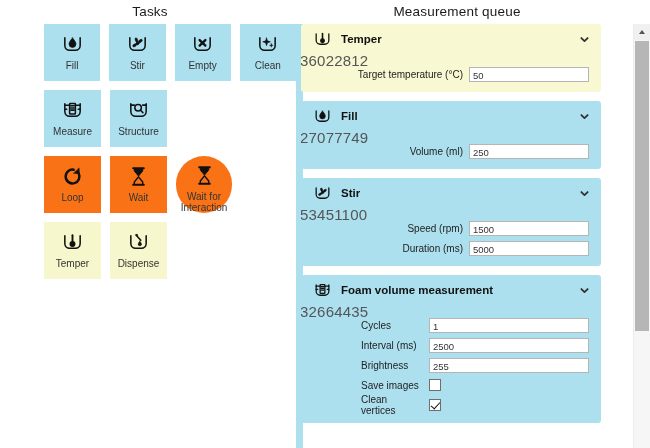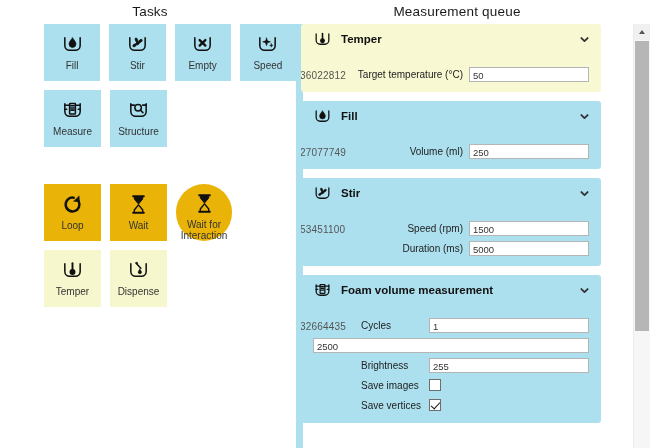--- a/index.html
+++ b/index.html
@@ -31,21 +31,21 @@
     box-sizing:border-box;padding-top:7px;
     cursor:pointer;user-select:none;
   }
   .task-btn .ticon{height:26px;display:flex;align-items:center;justify-content:center;}
   .task-btn .tlabel{
     font-size:10px;color:#333;text-align:center;line-height:11px;margin-top:3px;
     width:100%;
   }
   .task-btn.wide{width:56px;border-radius:28px;}
   .bg-blue{background:#ace0ef;}
-  .bg-green{background:#eab308;margin-top:28px;}
+  .bg-green{background:#f97316;}
   .bg-yellow{background:#f7f7cd;}
 
   
   .queue-wrap{position:absolute;left:296px;top:24px;width:354px;height:424px;}
   .queue-railleft{
     position:absolute;left:0;top:0;width:7px;height:424px;background:#ace0ef;
   }
   .queue-scroll{
     position:absolute;left:5px;top:0;width:325px;height:424px;
     overflow:hidden;
@@ -58,21 +58,21 @@
   .card.yellow{background:#f8f8d2;}
   .card.blue{background:#ace0ef;}
   .card-head{
     display:flex;align-items:center;height:30px;padding:0 8px 0 10px;
     cursor:pointer;
   }
   .card-head .chead-icon{width:22px;height:18px;display:flex;align-items:center;justify-content:center;margin-right:8px;}
   .card-head .ctitle{font-size:11.5px;font-weight:bold;color:#111;flex:1;}
   .card-head .cchev{width:14px;text-align:center;color:#444;font-size:9px;line-height:9px;}
   .card-id{
-    position:absolute;left:-1px;top:46px;font-size:10px;color:#555;letter-spacing:.2px;text-align:center;
+    position:absolute;left:-1px;top:28px;font-size:15px;color:#555;letter-spacing:.2px;text-align:center;
   }
   .fields{padding:12px 12px 10px 12px;}
   .frow{display:flex;align-items:center;margin-bottom:4px;height:16px;}
   .frow:last-child{margin-bottom:0;}
   .flabel{font-size:10px;color:#222;padding-right:6px;}
   .flabel.r{width:150px;text-align:right;}
   .flabel.l{width:62px;text-align:left;padding-left:48px;}
   .finput{
     flex:1;height:15px;background:#fff;border:1px solid #b5b5b5;
     font-size:9.5px;color:#333;line-height:15px;padding:0 3px;
@@ -147,21 +147,21 @@
           <div class="tlabel">Empty</div>
         </div>
         <div class="task-btn bg-blue">
           <div class="ticon">
             <svg width="23" height="23" viewBox="0 0 24 24" fill="none" stroke="#111" stroke-width="1.6" stroke-linecap="round" stroke-linejoin="round">
               <path d="M4 5 V13 a5 5 0 0 0 5 5 h6 a5 5 0 0 0 5 -5 V5" fill="none"></path>
               <path d="M11 5.2 L12 8.2 L15 9.2 L12 10.2 L11 13.2 L10 10.2 L7 9.2 L10 8.2 Z" fill="#111" stroke="#111" stroke-width="0.6"></path>
               <path d="M16 11 L16.5 12.4 L17.9 12.9 L16.5 13.4 L16 14.8 L15.5 13.4 L14.1 12.9 L15.5 12.4 Z" fill="#111" stroke="#111" stroke-width="0.4"></path>
             </svg>
           </div>
-          <div class="tlabel">Speed</div>
+          <div class="tlabel">Clean</div>
         </div>
       </div>
       <div class="task-row">
         <div class="task-btn bg-blue">
           <div class="ticon">
             <svg width="23" height="23" viewBox="0 0 24 24" fill="none" stroke="#111" stroke-width="1.6" stroke-linecap="round" stroke-linejoin="round">
               <path d="M4 5 V13 a5 5 0 0 0 5 5 h6 a5 5 0 0 0 5 -5 V5" fill="none"></path>
               <rect x="9" y="4.6" width="6" height="11" rx="0.6" fill="none"></rect>
               <path d="M10.2 7 H13.8 M10.2 9.3 H13.8 M10.2 11.6 H13.8"></path>
               <path d="M4 6.6 H9 M15 6.6 H20 M4 10.6 H6 M18 10.6 H20"></path>
@@ -336,33 +336,34 @@
               </svg>
             </div>
           </div>
           <div class="card-id">32664435</div>
           <div class="fields">
             <div class="frow">
               <div class="flabel l">Cycles</div>
               <div class="finput">1</div>
             </div>
             <div class="frow">
+              <div class="flabel l">Interval (ms)</div>
               <div class="finput">2500</div>
             </div>
             <div class="frow">
               <div class="flabel l">Brightness</div>
               <div class="finput">255</div>
             </div>
             <div class="frow">
               <div class="flabel l">Save images</div>
               <div class="fcheck"></div>
               <div style="flex: 1 1 0%;"></div>
             </div>
             <div class="frow">
-              <div class="flabel l">Save vertices</div>
+              <div class="flabel l">Clean vertices</div>
               <div class="fcheck on"></div>
               <div style="flex: 1 1 0%;"></div>
             </div>
           </div>
         </div>
       </div>
 
     <div class="sbar">
       <div class="sbtn">
         <div class="arr"></div>

